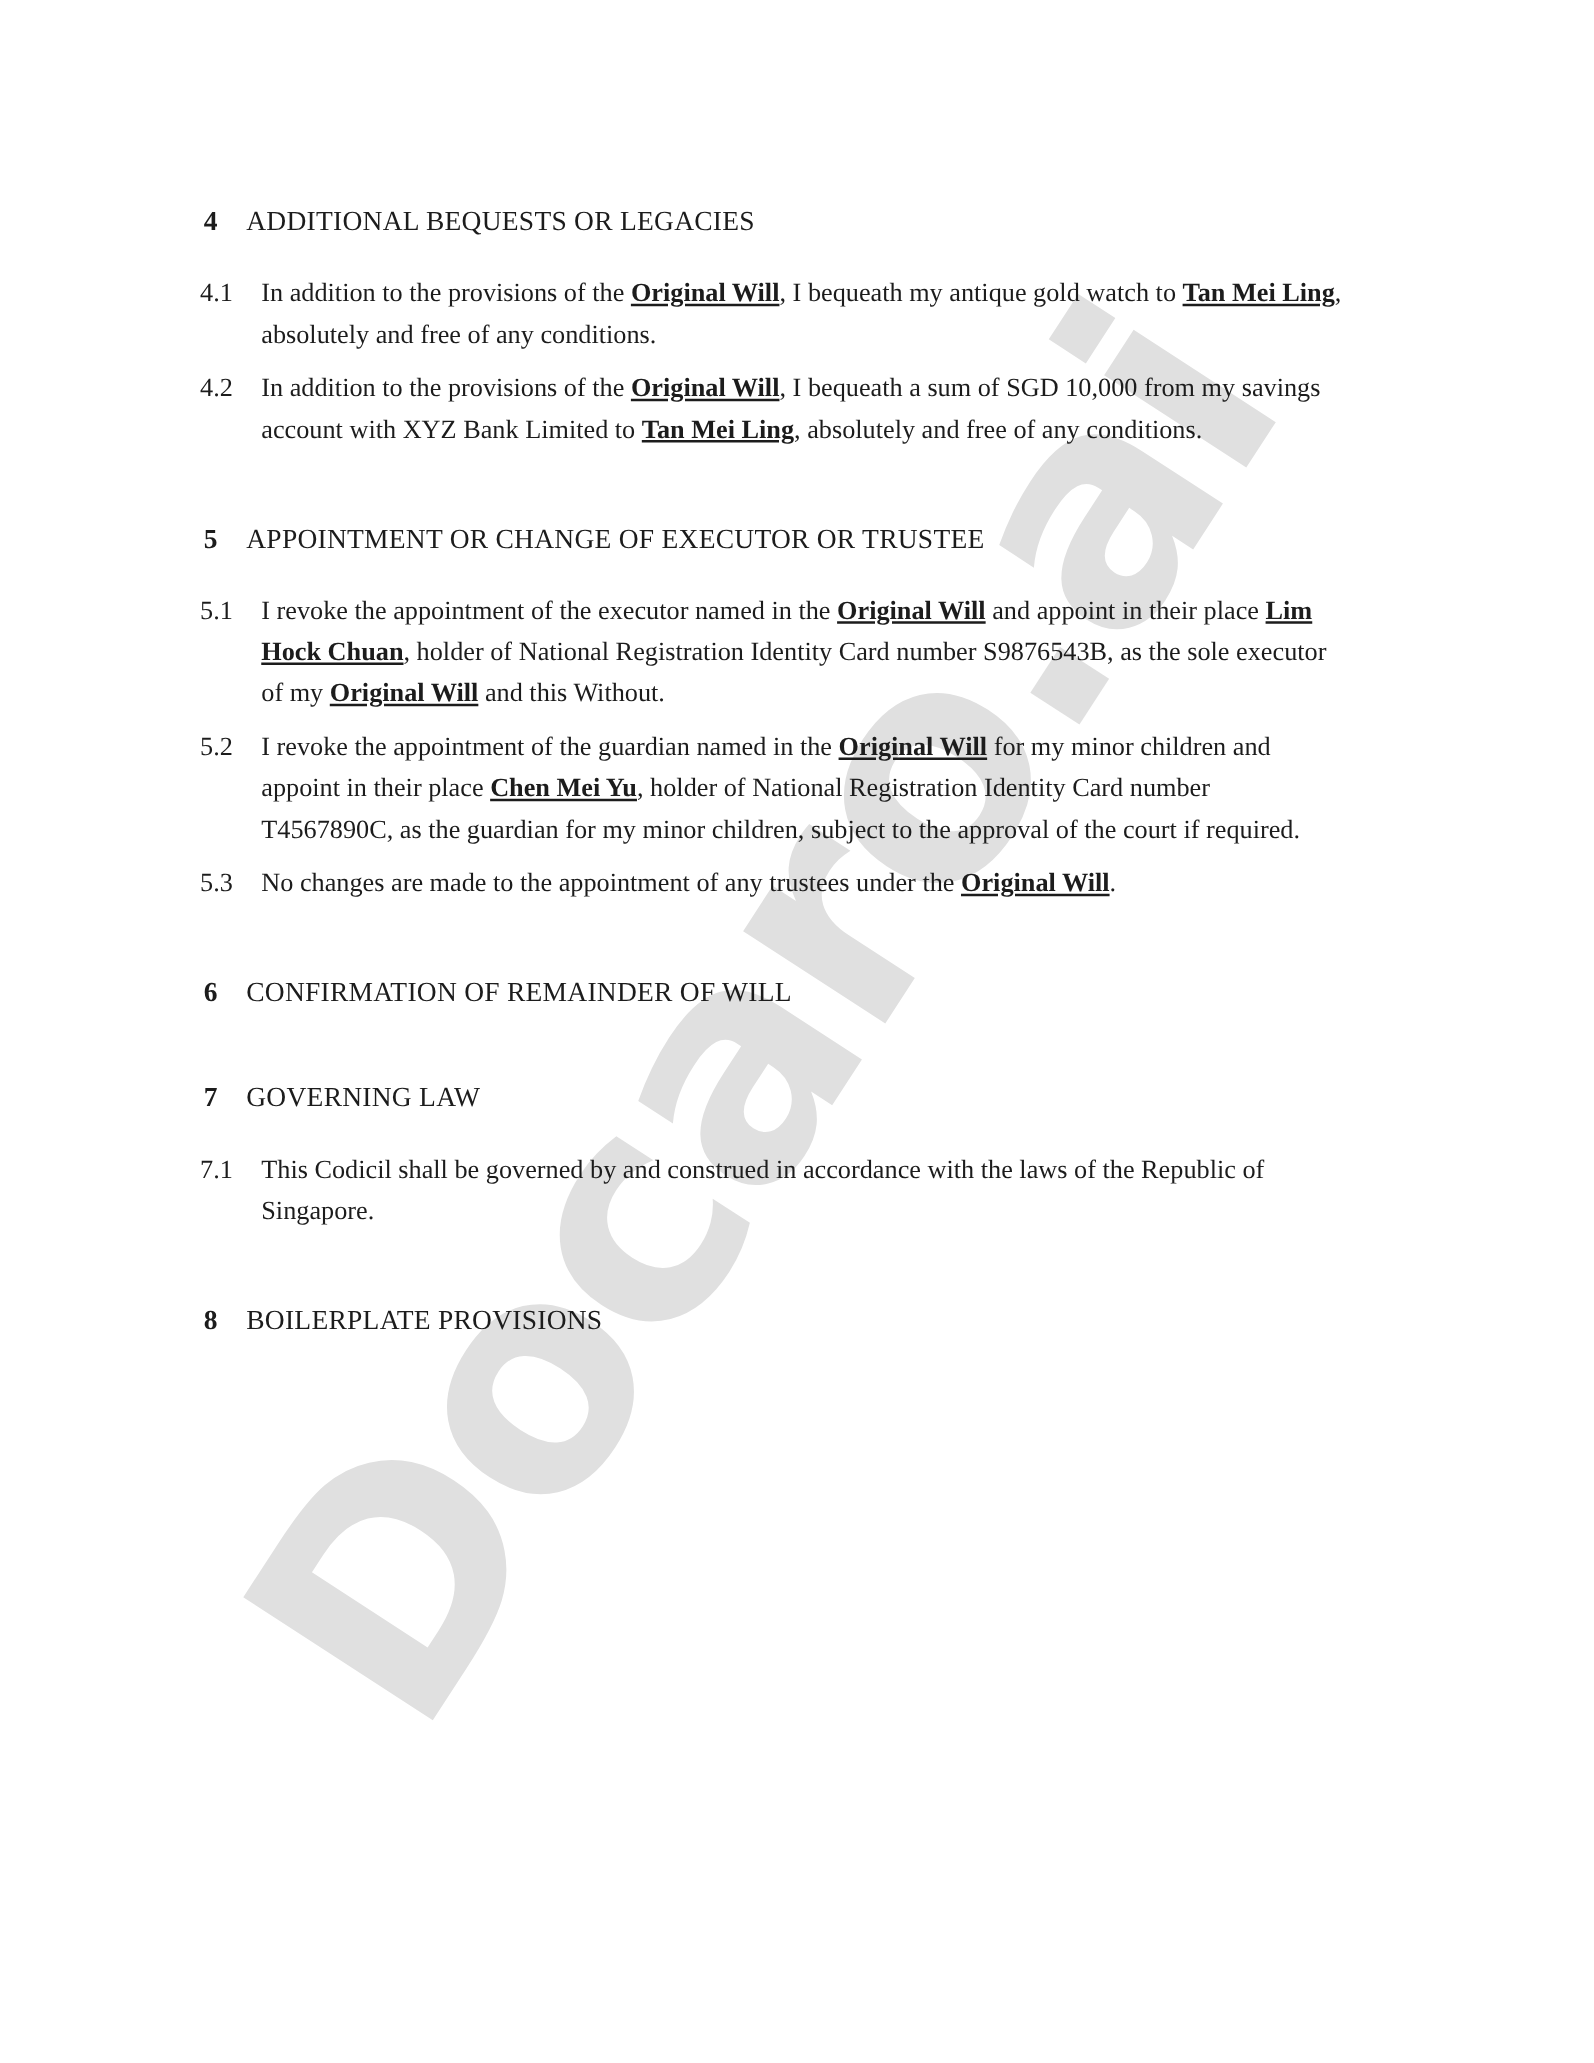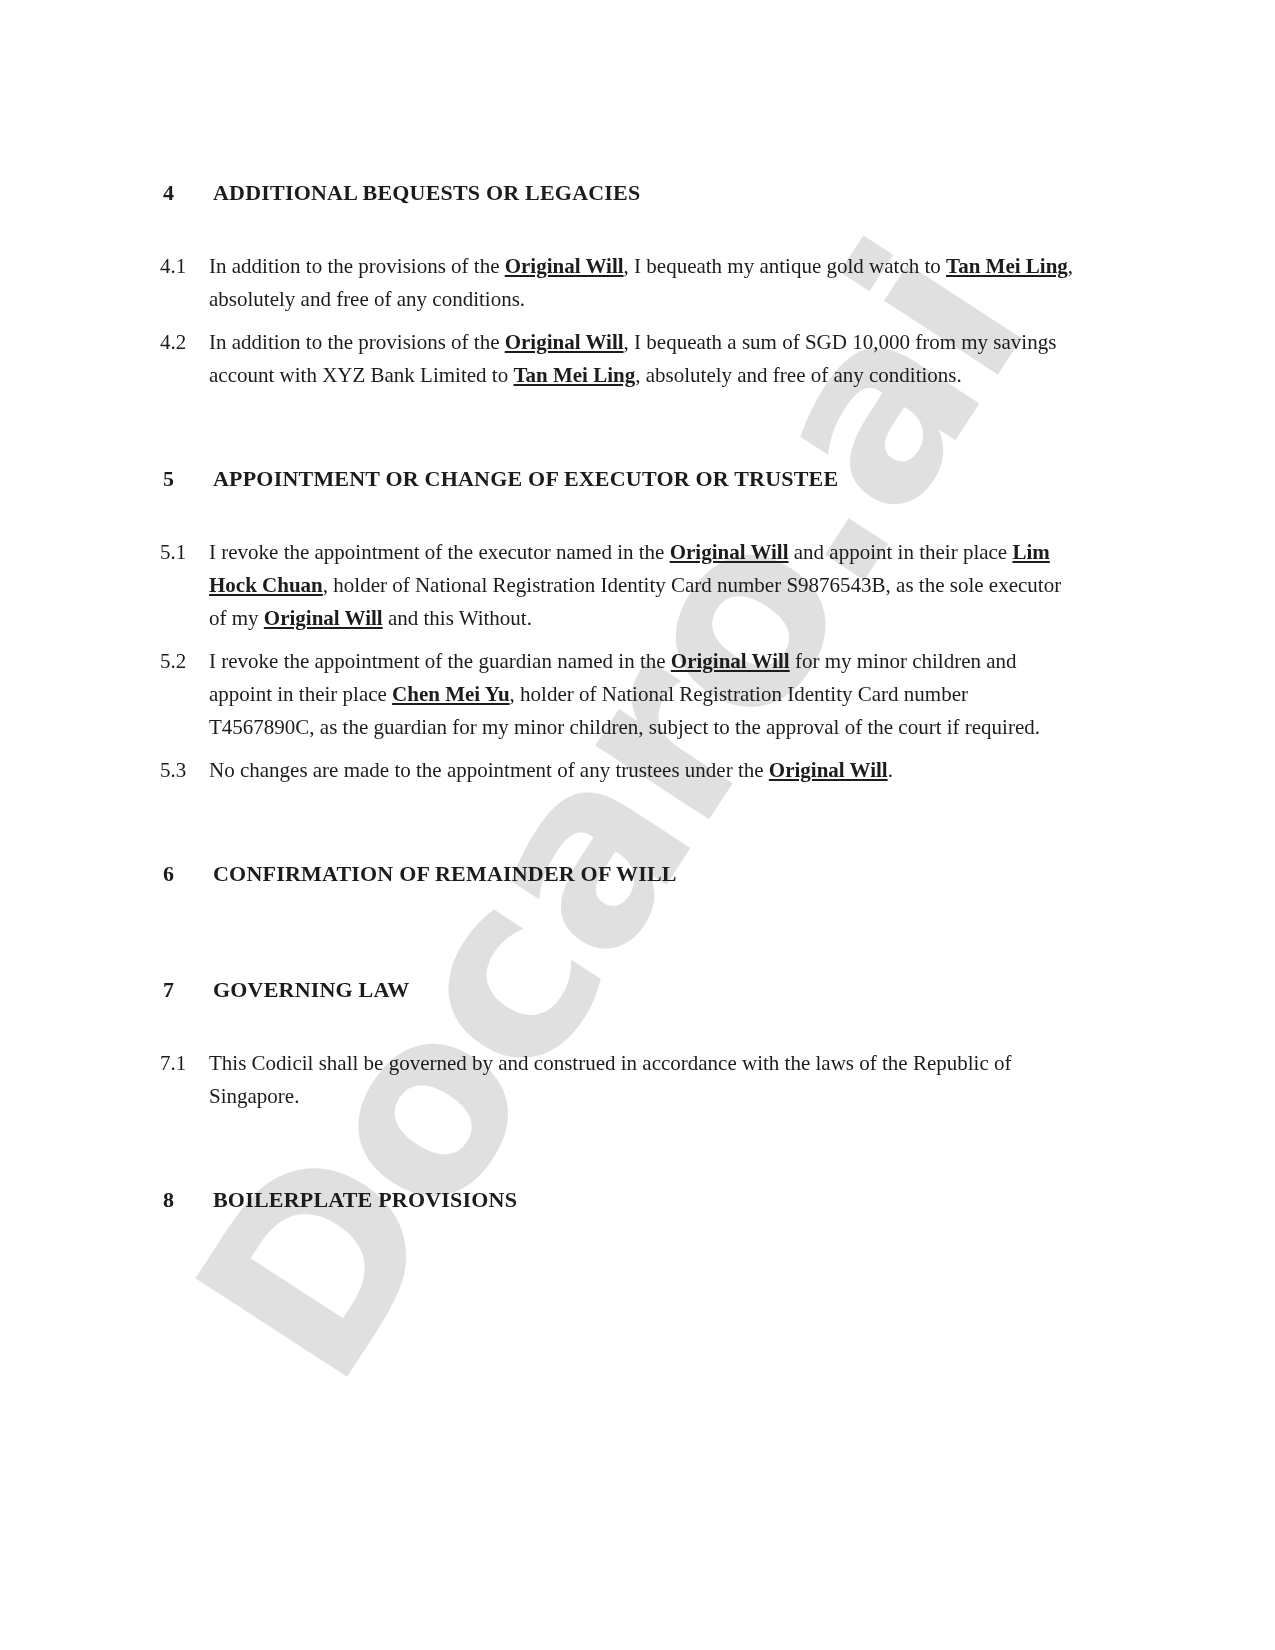--- a/index.html
+++ b/index.html
@@ -51,23 +51,23 @@
     line-height: 26px;
     margin: 0 0 28px 0;
   }
   .heading-row .num {
     flex: none;
     width: 49px;
     box-sizing: border-box;
     padding-left: 15px;
   }
   .heading-text {
-    margin: 16px;
+    margin: 0;
     font-size: 22px;
-    font-weight: bold;
+    font-weight: normal;
     letter-spacing: 0.2px;
   }
   .clause {
     display: flex;
     font-size: 21px;
     line-height: 33px;
     margin: 0 0 10px 12px;
   }
   .clause .num { flex: none; width: 49px; }
   .clause p { margin: 0; flex: 1; }

